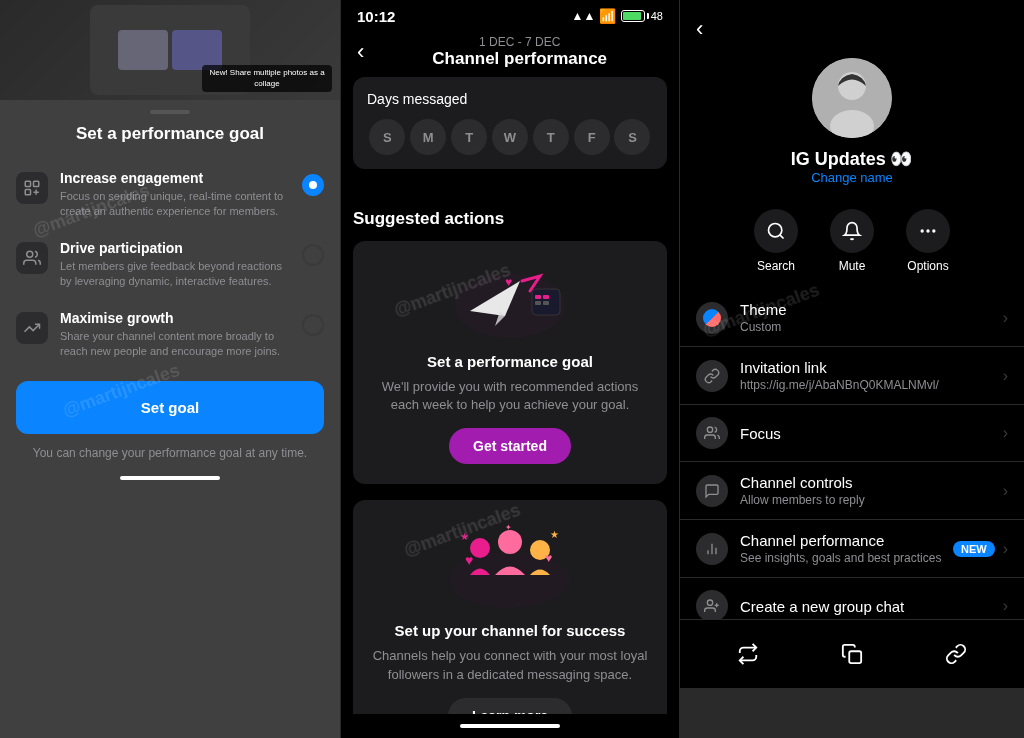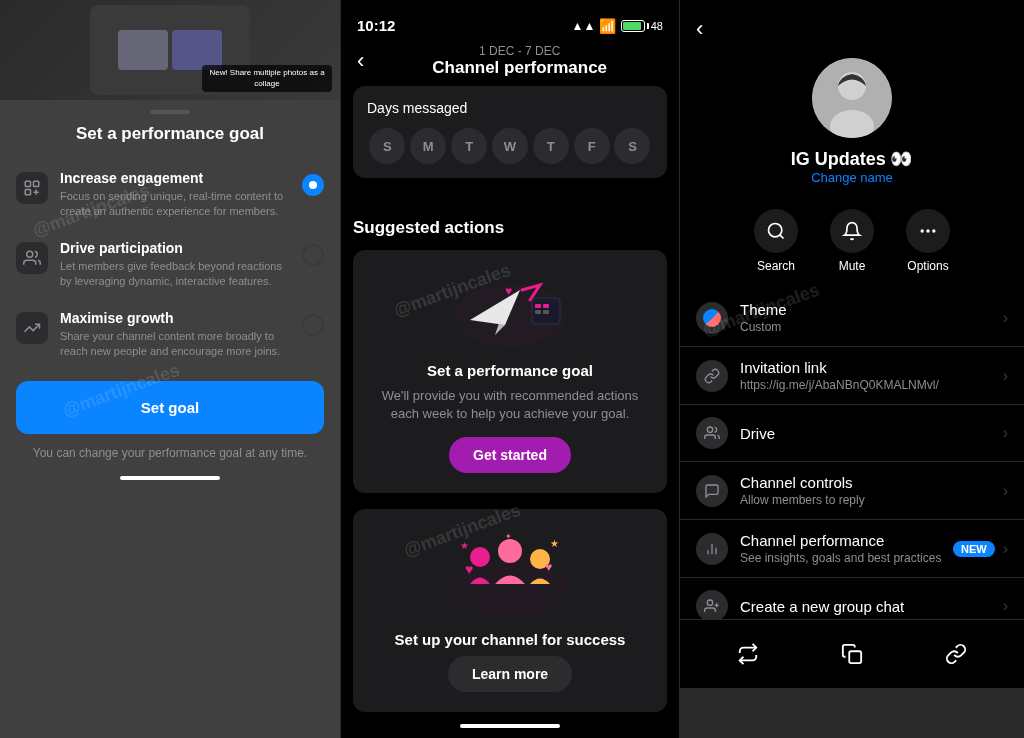--- a/index.html
+++ b/index.html
@@ -171,22 +171,22 @@
       display: flex;
       flex-direction: column;
       border-left: 1px solid #2a2a2a;
       border-right: 1px solid #2a2a2a;
       position: relative;
       overflow: hidden;
     }
     .p2-status-bar {
       display: flex;
       justify-content: space-between;
-      align-items: flex-end;
-      padding: 17px 16px 4px;
+      align-items: flex-start;
+      padding: 8px 16px 4px;
     }
     .p2-time { color: #fff; font-size: 15px; font-weight: 600; }
     .p2-icons { display: flex; align-items: center; gap: 4px; }
     .p2-signal { color: #fff; font-size: 12px; }
     .p2-battery {
       width: 24px; height: 12px;
       border: 1.5px solid #fff;
       border-radius: 3px;
       position: relative;
       display: flex;
@@ -573,20 +573,21 @@
 
           <text x="15" y="20" font-size="10" fill="#e91e8c">★</text>
           <text x="105" y="18" font-size="10" fill="#ffb347">★</text>
           <text x="60" y="10" font-size="8" fill="#ff6b9d">✦</text>
 
           <text x="20" y="45" font-size="14" fill="#e91e8c">♥</text>
           <text x="100" y="42" font-size="12" fill="#ff6b9d">♥</text>
         </svg>
       </div>
       <div class="p2-best-title">Set up your channel for success</div>
+      <div class="p2-best-desc">Channels help you connect with your most loyal followers in a dedicated messaging space.</div>
       <button class="p2-learn-btn">Learn more</button>
     </div>
 
   </div>
   <div class="p2-bottom-bar"></div>
 
   <div class="watermark wm3">@martijncales</div>
   <div class="watermark wm4">@martijncales</div>
 </div>
 
@@ -671,21 +672,21 @@
     <div class="p3-menu-item">
       <div class="p3-menu-icon">
         <svg width="16" height="16" viewBox="0 0 24 24" fill="none" stroke="#8e8e93" stroke-width="2">
           <path d="M17 21v-2a4 4 0 0 0-4-4H5a4 4 0 0 0-4 4v2"></path>
           <circle cx="9" cy="7" r="4"></circle>
           <path d="M23 21v-2a4 4 0 0 0-3-3.87"></path>
           <path d="M16 3.13a4 4 0 0 1 0 7.75"></path>
         </svg>
       </div>
       <div class="p3-menu-text">
-        <div class="p3-menu-title">Drive</div>
+        <div class="p3-menu-title">Focus</div>
       </div>
       <span class="p3-menu-chevron">›</span>
     </div>
 
     <div class="p3-menu-item">
       <div class="p3-menu-icon">
         <svg width="16" height="16" viewBox="0 0 24 24" fill="none" stroke="#8e8e93" stroke-width="2">
           <path d="M21 15a2 2 0 0 1-2 2H7l-4 4V5a2 2 0 0 1 2-2h14a2 2 0 0 1 2 2z"></path>
         </svg>
       </div>

